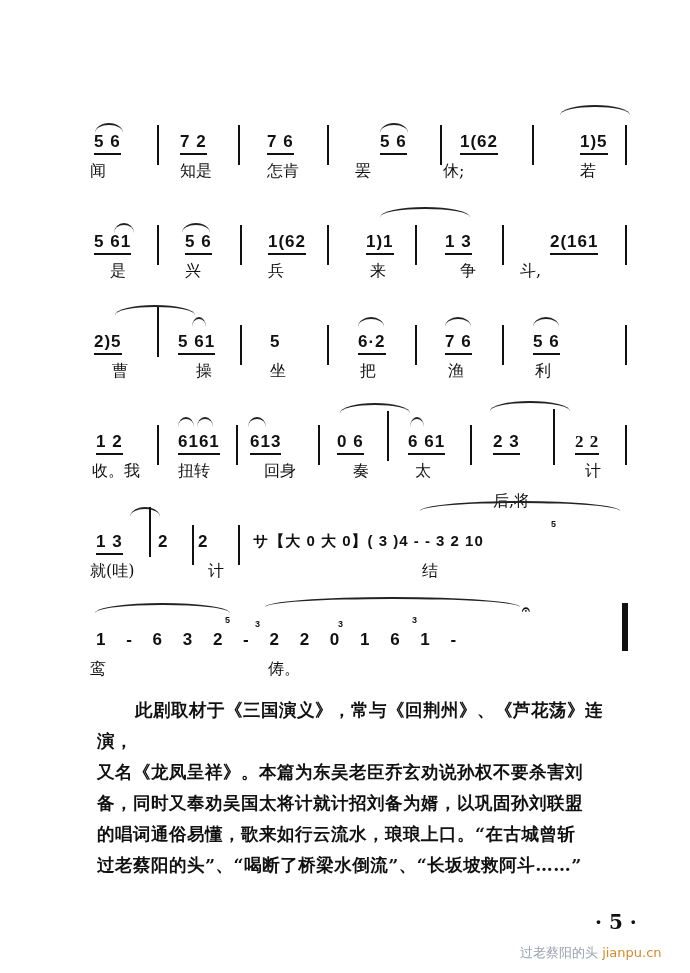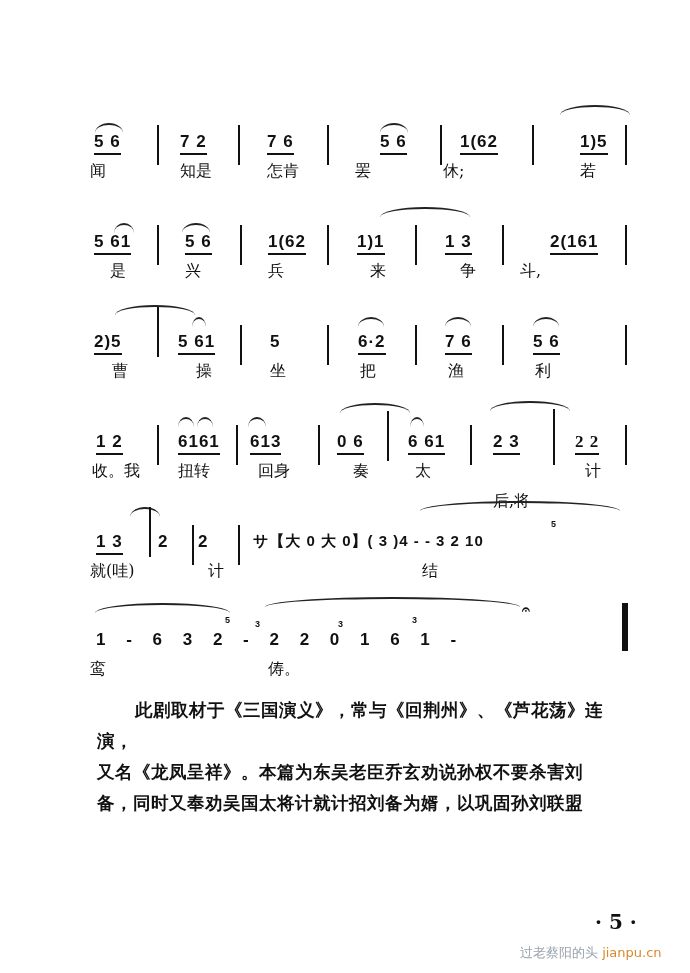--- a/index.html
+++ b/index.html
@@ -62,21 +62,21 @@
   <div class="row" style="top:195px;">
     <div class="slur" style="left:114px;top:28px;width:20px;"></div>
     <div class="slur" style="left:182px;top:28px;width:28px;"></div>
     <div class="slur" style="left:380px;top:12px;width:90px;"></div>
     <span class="notes ul" style="left:94px;top:37px;">5 61</span>
     <div class="bar" style="left:157px;top:30px;height:40px;"></div>
     <span class="notes ul" style="left:185px;top:37px;">5 6</span>
     <div class="bar" style="left:240px;top:30px;height:40px;"></div>
     <span class="notes ul" style="left:268px;top:37px;">1(62</span>
     <div class="bar" style="left:327px;top:30px;height:40px;"></div>
-    <span class="notes ul" style="left:357px;top:37px;">1)1</span>
+    <span class="notes ul" style="left:366px;top:37px;">1)1</span>
     <div class="bar" style="left:415px;top:30px;height:40px;"></div>
     <span class="notes ul" style="left:445px;top:37px;">1 3</span>
     <div class="bar" style="left:502px;top:30px;height:40px;"></div>
     <span class="notes ul" style="left:550px;top:37px;">2(161</span>
     <div class="bar" style="left:625px;top:30px;height:40px;"></div>
     <span class="lyric" style="left:110px;top:66px;">是</span>
     <span class="lyric" style="left:185px;top:66px;">兴</span>
     <span class="lyric" style="left:268px;top:66px;">兵</span>
     <span class="lyric" style="left:370px;top:66px;">来</span>
     <span class="lyric" style="left:460px;top:66px;">争</span>
@@ -125,21 +125,21 @@
     <span class="notes ul" style="left:337px;top:37px;">0 6</span>
     <div class="bar" style="left:387px;top:16px;height:50px;"></div>
     <span class="notes ul" style="left:408px;top:37px;">6 61</span>
     <div class="bar" style="left:470px;top:30px;height:40px;"></div>
     <span class="notes ul" style="left:493px;top:37px;">2 3</span>
     <div class="bar" style="left:553px;top:14px;height:56px;"></div>
     <span class="notes ul" style="left:575px;top:37px;font-family:Liberation Serif, serif;">2 2</span>
     <div class="bar" style="left:625px;top:30px;height:40px;"></div>
     <span class="lyric" style="left:92px;top:66px;">收。我</span>
     <span class="lyric" style="left:178px;top:66px;">扭转</span>
-    <span class="lyric" style="left:258px;top:66px;text-align:right;">回身</span>
+    <span class="lyric" style="left:264px;top:66px;text-align:right;">回身</span>
     <span class="lyric" style="left:353px;top:66px;">奏</span>
     <span class="lyric" style="left:415px;top:66px;">太</span>
     <span class="lyric" style="left:493px;top:66px;margin-top:30px;">后,将</span>
     <span class="lyric" style="left:585px;top:66px;">计</span>
   </div>
 
   <div class="row" style="top:495px;">
     <div class="slur" style="left:130px;top:12px;width:30px;"></div>
     <div class="slur" style="left:420px;top:6px;width:200px;"></div>
     <span class="notes ul" style="left:96px;top:37px;">1 3</span>
@@ -167,19 +167,21 @@
     <span class="lyric" style="left:90px;top:64px;">鸾</span>
     <span class="lyric" style="left:268px;top:64px;">俦。</span>
   </div>
   <div class="finalbar"></div>
 </div>
 
 <div class="para">
   <p class="l1">此剧取材于《三国演义》，常与《回荆州》、《芦花荡》连演，</p>
   <p>又名《龙凤呈祥》。本篇为东吴老臣乔玄劝说孙权不要杀害刘</p>
   <p>备，同时又奉劝吴国太将计就计招刘备为婿，以巩固孙刘联盟</p>
+  <p>的唱词通俗易懂，歌来如行云流水，琅琅上口。“在古城曾斩</p>
+  <p>过老蔡阳的头”、“喝断了桥梁水倒流”、“长坂坡救阿斗……”</p>
 </div>
 
 <div class="pagenum">· 5 ·</div>
 <div class="watermark">
   <span>过老蔡阳的头</span>
   <span class="en">jianpu.cn</span>
 </div>
 
 </body></html>

